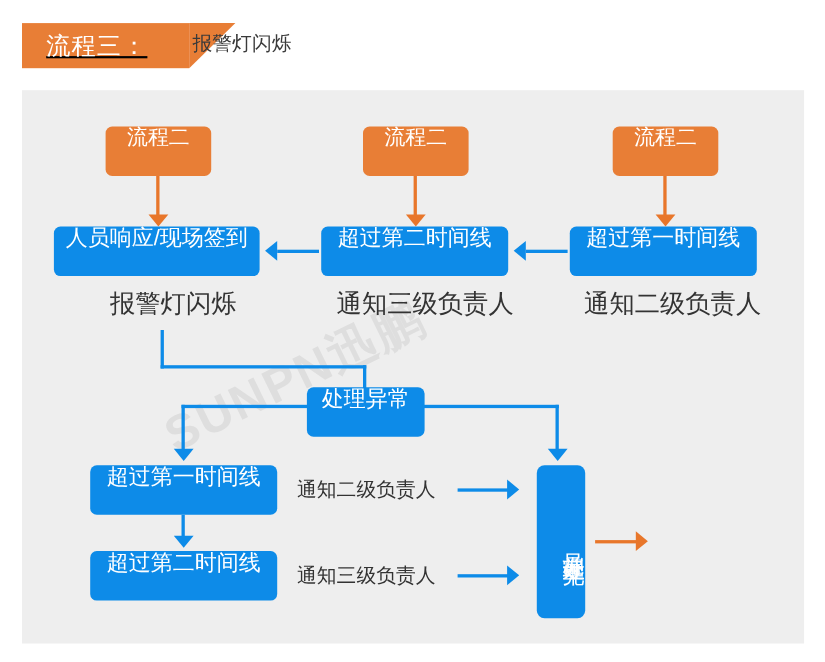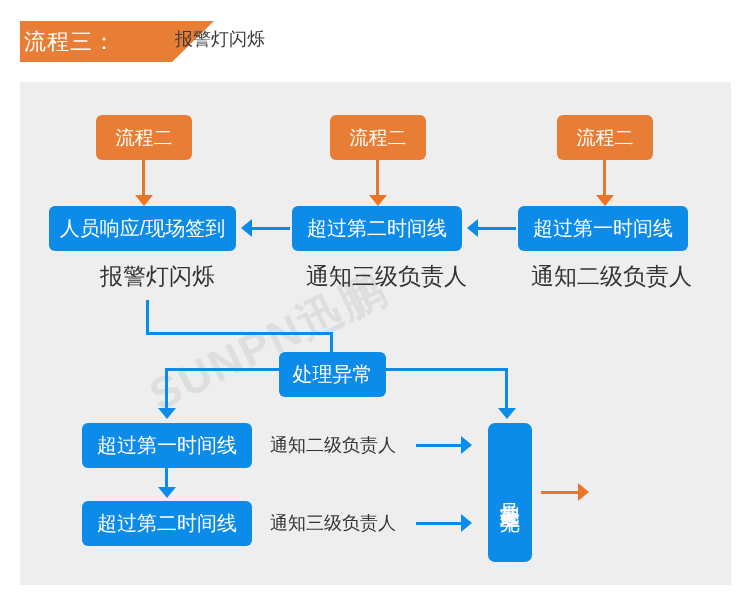--- a/index.html
+++ b/index.html
@@ -11,21 +11,21 @@
     position:relative;
   }
   #root{position:absolute;left:0;top:0;width:750px;height:602px;}
 
   
   .hdr-banner{
     position:absolute;left:20px;top:21px;
     width:152px;height:41px;
     background:#E87E36;
     display:flex;align-items:center;
-    box-sizing:border-box;padding-left:4px;
+    box-sizing:border-box;padding-left:22px;text-decoration:underline;
   }
   .hdr-banner-tail{
     position:absolute;left:172px;top:21px;
     width:0;height:0;
     border-left:42px solid #E87E36;
     border-bottom:41px solid transparent;
   }
   .hdr-title{
     color:#ffffff;font-size:22px;letter-spacing:1px;
     white-space:nowrap;line-height:1;
@@ -53,21 +53,21 @@
     white-space:nowrap;
     letter-spacing:2px;
     pointer-events:none;
     user-select:none;
   }
 
   
   .node{
     position:absolute;
     box-sizing:border-box;
-    display:flex;align-items:center;justify-content:center;
+    display:flex;align-items:flex-start;justify-content:center;
     border-radius:6px;
     color:#ffffff;
     white-space:nowrap;
     line-height:1.15;
   }
   .node.orange{background:#E87E36;}
   .node.blue{background:#0D8BE8;}
   .node.vert{
     writing-mode:vertical-rl;
     text-orientation:upright;

